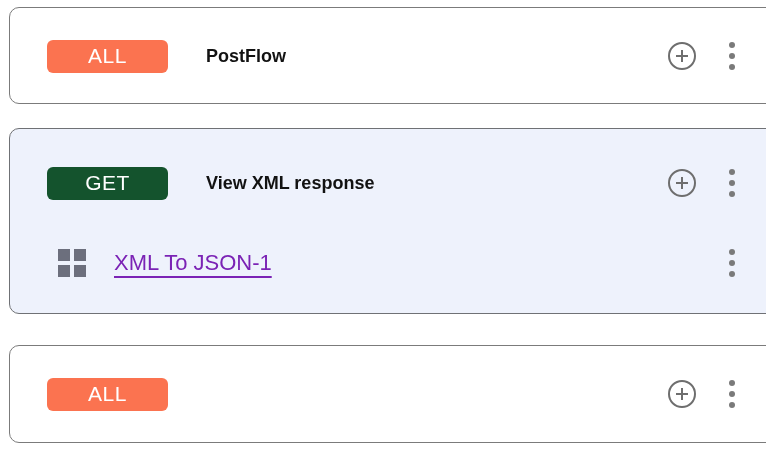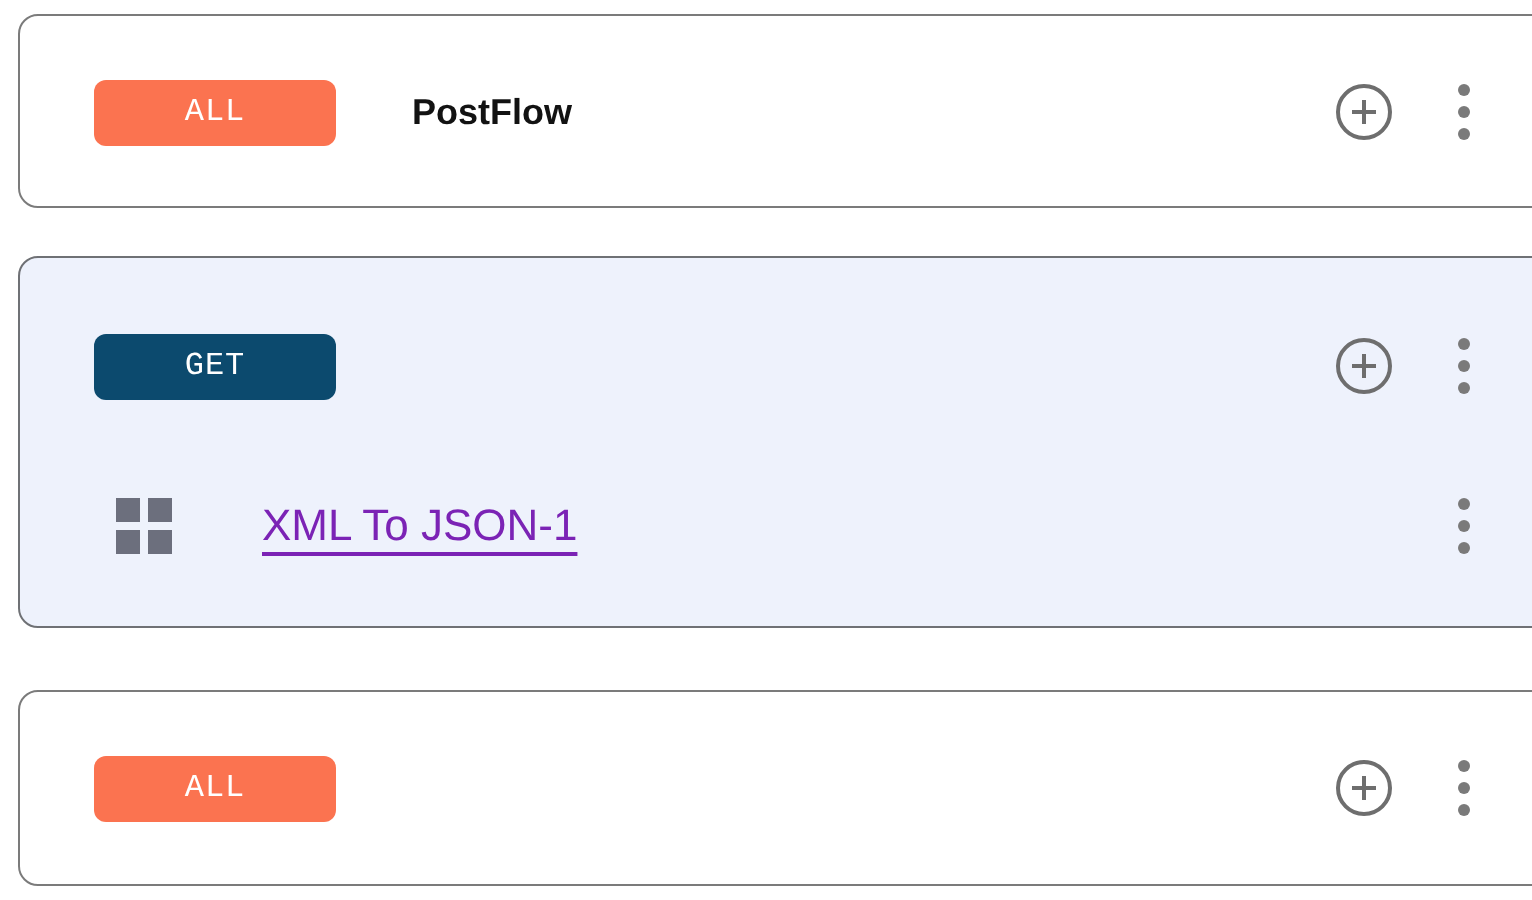--- a/index.html
+++ b/index.html
@@ -54,28 +54,27 @@
 
   .method-badge {
     margin-left: 37px;
     width: 121px;
     height: 33px;
     border-radius: 6px;
     display: flex;
     align-items: center;
     justify-content: center;
     color: #ffffff;
-    font-size: 16px;
+    font-size: 21px;
     font-weight: 400;
     letter-spacing: 0.5px;
     flex: 0 0 auto;
-    font-family: Liberation Mono, monospace;
   }
   .method-all { background: #fb7350; }
-  .method-get { background: #0c4a6e; }
+  .method-get { background: #14532d; }
 
   .flow-title {
     margin-left: 38px;
     font-size: 18px;
     font-weight: bold;
     color: #121212;
     white-space: nowrap;
     flex: 0 0 auto;
   }
 
@@ -152,21 +151,21 @@
     grid-template-rows: 12px 12px;
     gap: 4px;
     flex: 0 0 auto;
   }
   .icon-grid i {
     display: block;
     background: #6c6f7d;
   }
 
   .policy-link {
-    margin-left: 45px;
+    margin-left: 28px;
     font-size: 22px;
     color: #7b23b5;
     text-decoration: underline;
     text-underline-offset: 6px;
     text-decoration-thickness: 2px;
     white-space: nowrap;
     cursor: pointer;
     flex: 0 0 auto;
   }
 
@@ -195,20 +194,21 @@
             <span></span>
             <span></span>
         </div>
       </div>
     </div>
   </div>
 
   <div class="flow-card card-2 selected">
     <div class="flow-row">
       <div class="method-badge method-get">GET</div>
+      <div class="flow-title">View XML response</div>
       <div class="row-actions">
         <div class="icon-add"></div>
         <div class="icon-kebab">
           <span></span>
             <span></span>
             <span></span>
         </div>
       </div>
     </div>
 

